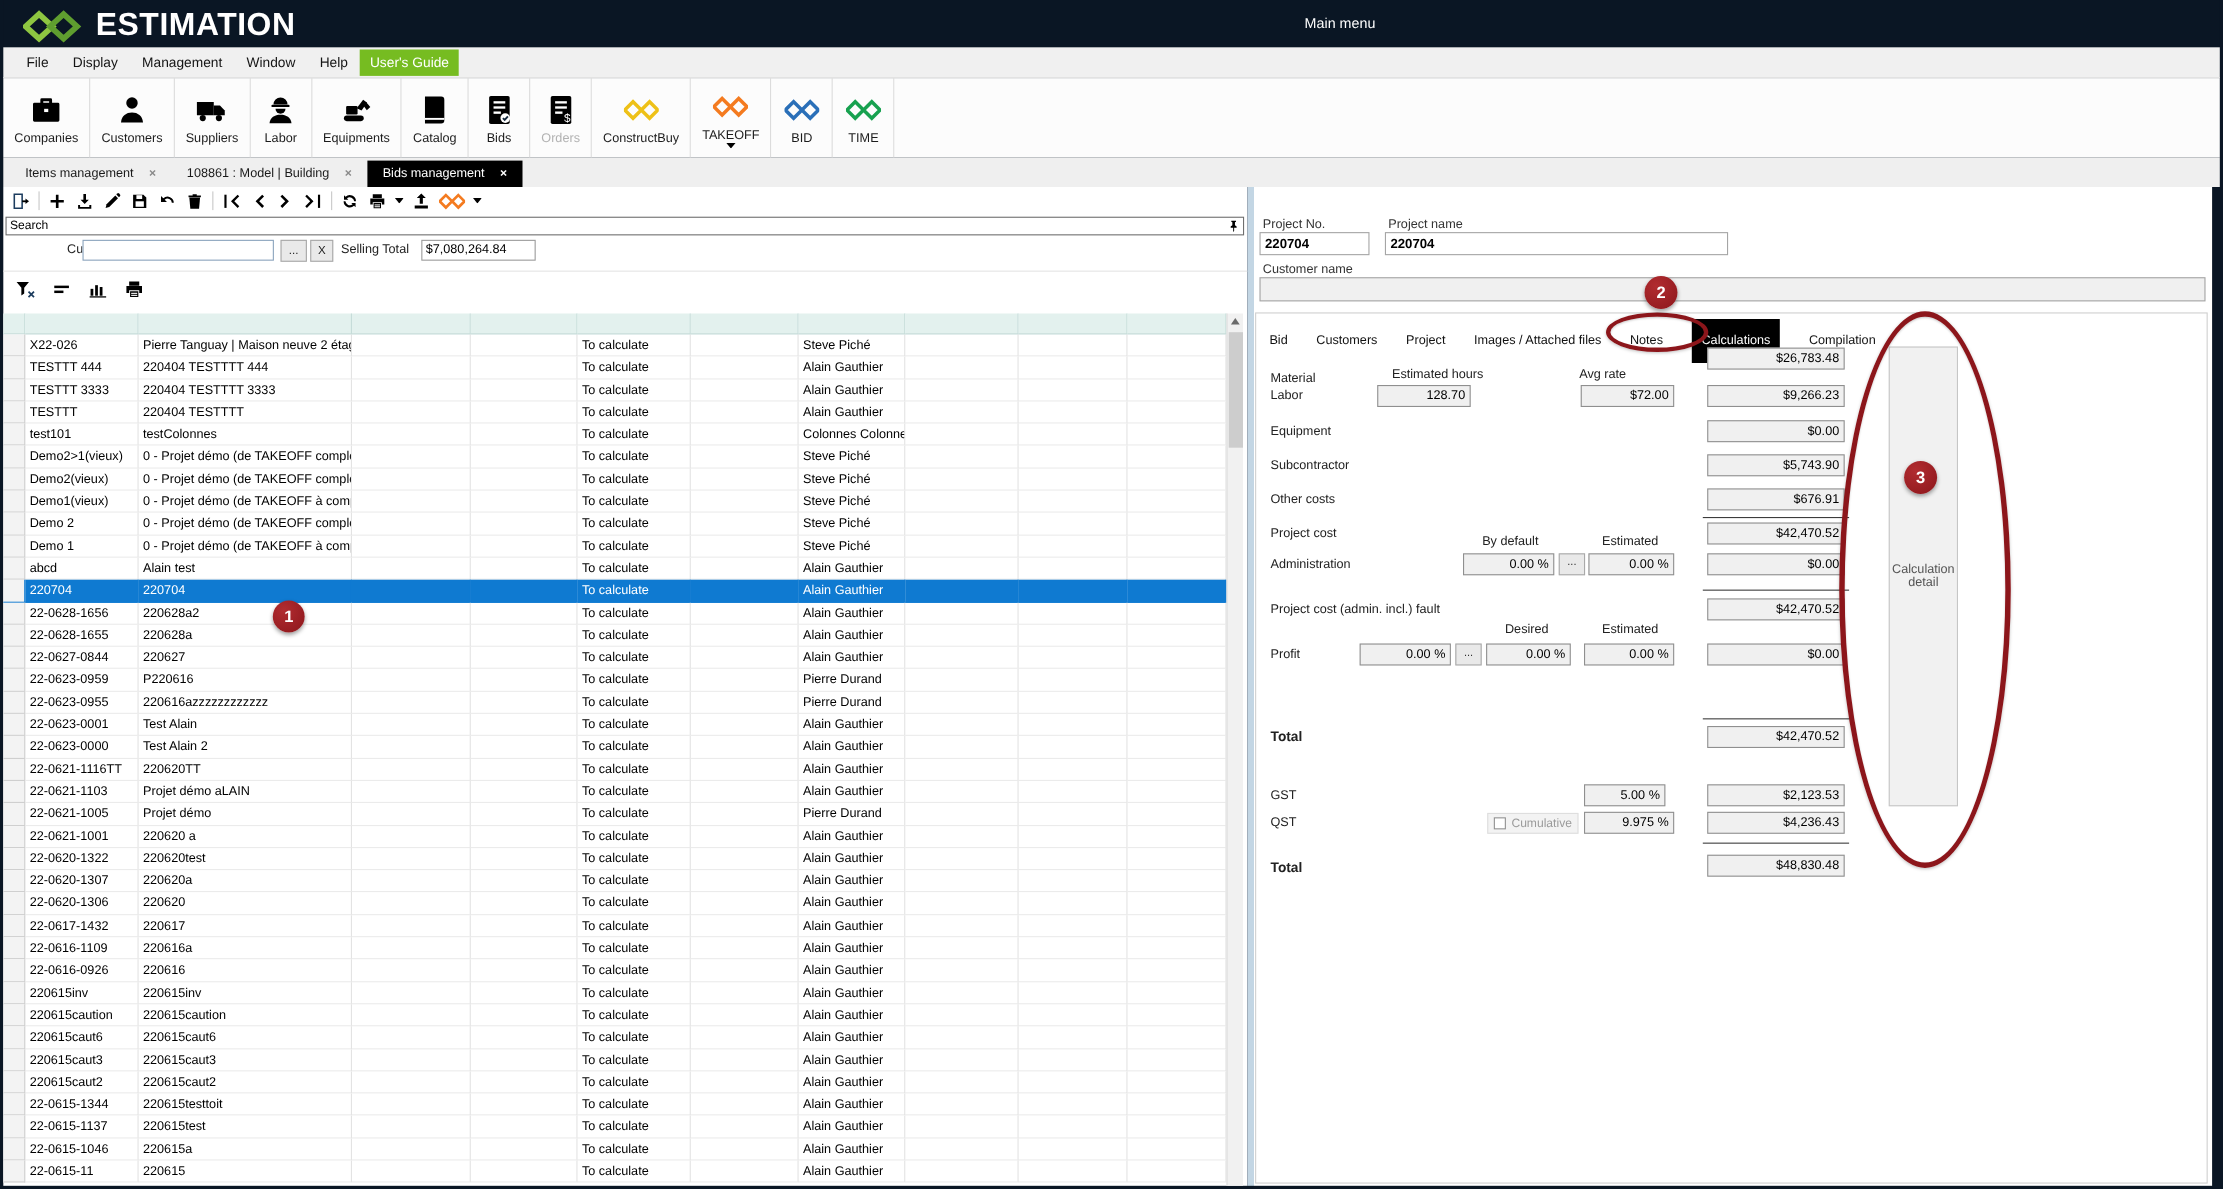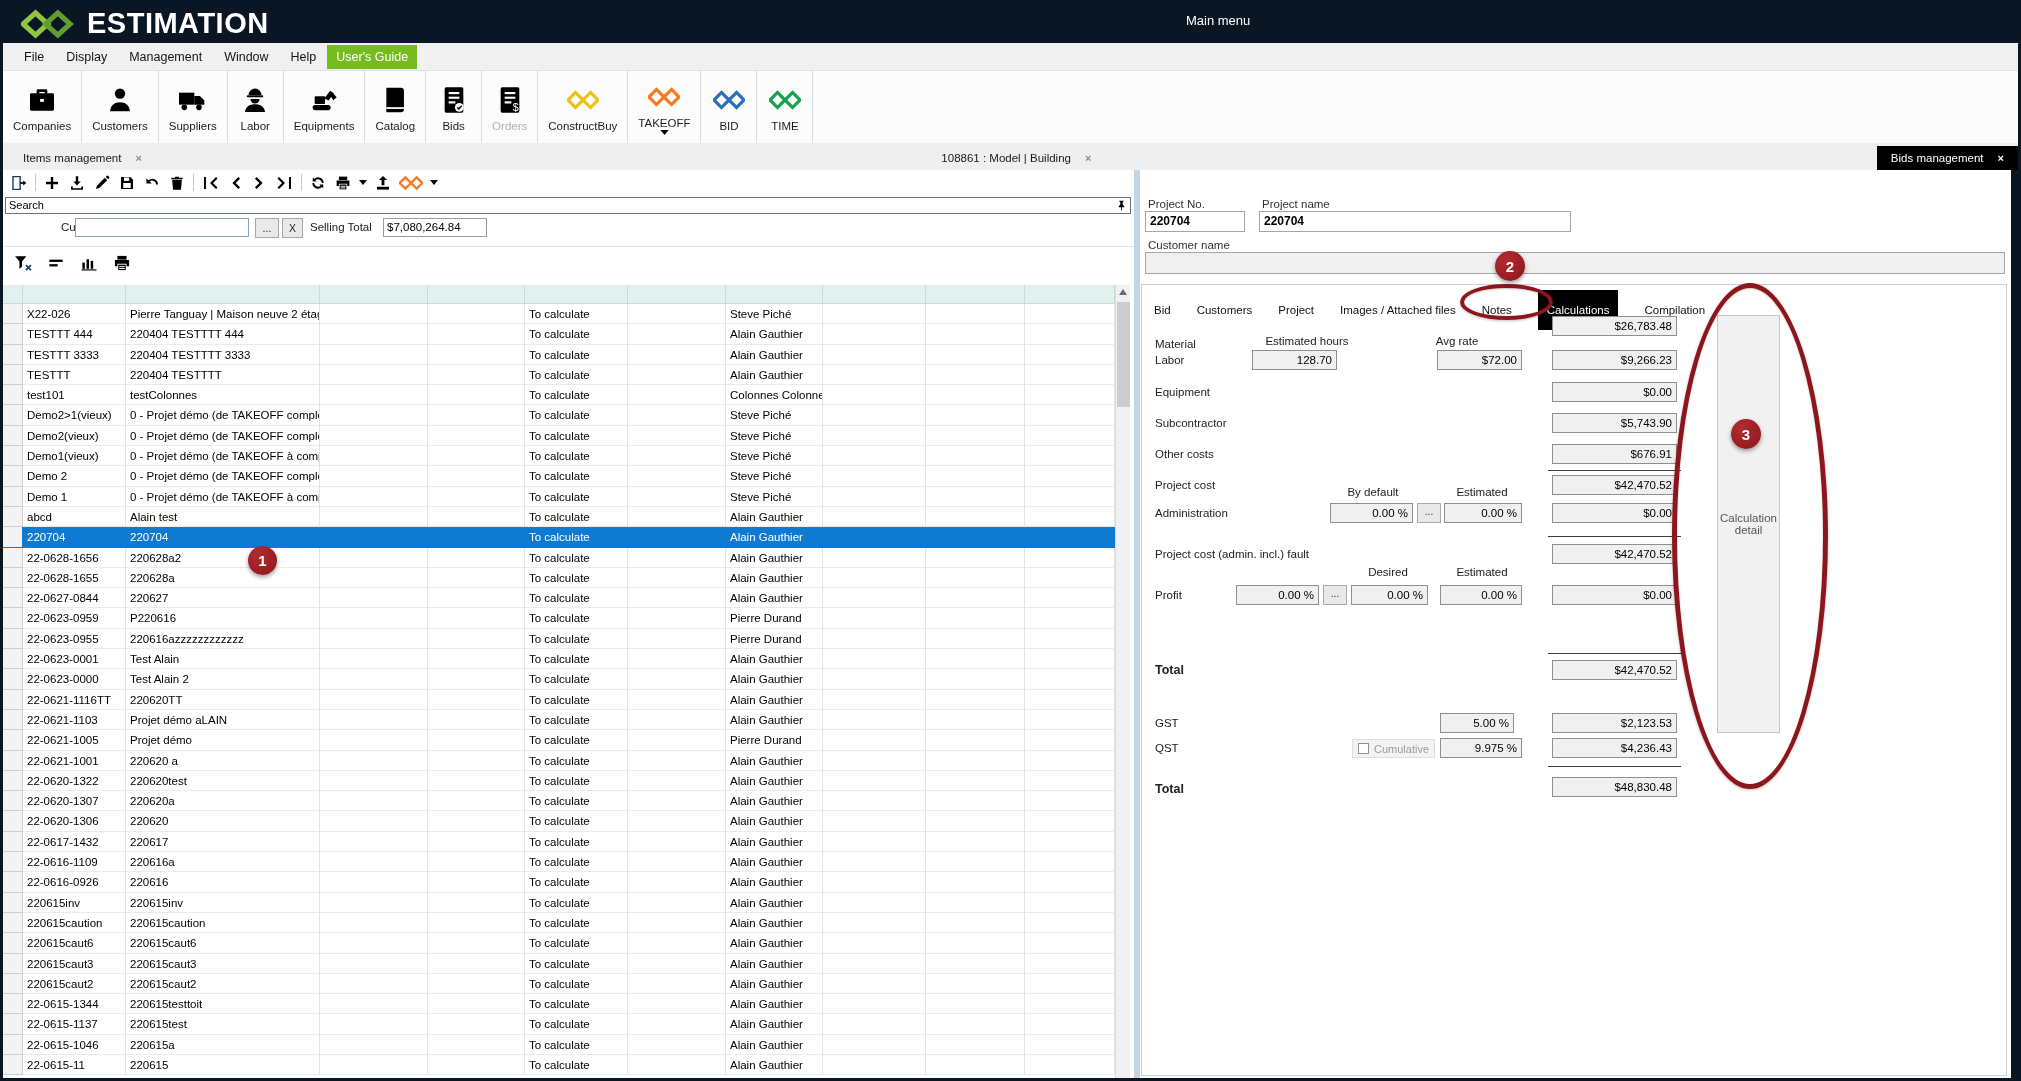--- a/index.html
+++ b/index.html
@@ -23,21 +23,21 @@
   
   .apptoolbar { position:absolute; left:3px; top:71px; right:3px; height:72px; background:#fcfcfc; display:flex; align-items:stretch; }
   .tb-item { display:flex; flex-direction:column; align-items:center; justify-content:center; padding:6px 10px 5px; border-right:1px solid #dcdcdc; min-width:56px; color:#16293d; position:relative; }
   .tb-icon { width:32px; height:32px; margin-bottom:4px; }
   .tb-label { font-size:11.5px; color:#1c1c1c; white-space:nowrap; }
   .tb-item.disabled { color:#a3aab1; }
   .tb-item.disabled .tb-label { color:#b2b2b2; }
   .tb-caret { width:9px; height:5px; color:#4d7fbe; margin-top:1px; }
 
   
-  .tabstrip { position:absolute; left:3px; top:143px; right:3px; height:27px; background:#efefef; display:flex; align-items:flex-end; padding:0 0 0 6px;justify-content:space-between; }
+  .tabstrip { position:absolute; left:3px; top:143px; right:3px; height:27px; background:#efefef; display:flex; align-items:flex-end; padding:0 0 0 6px; }
   .doc-tab { display:flex; align-items:center; gap:14px; font-size:11.5px; color:#1a1a1a; padding:5px 14px; height:24px; }
   .doc-tab .x { color:#8a8a8a; font-size:11px; font-weight:bold; }
   .doc-tab.active { background:#000; color:#fff; }
   .doc-tab.active .x { color:#fff; }
 
   
   .leftpane { position:absolute; left:3px; top:170px; width:1131px; height:908px; background:#fff; }
   .pane-divider { position:absolute; left:1134px; top:170px; width:6px; height:908px; background:#c3d6e4; }
 
   .edit-toolbar { position:absolute; left:0; top:0; width:100%; height:25px; display:flex; align-items:center; gap:7px; padding-left:7px; color:#1d3d5f; }

